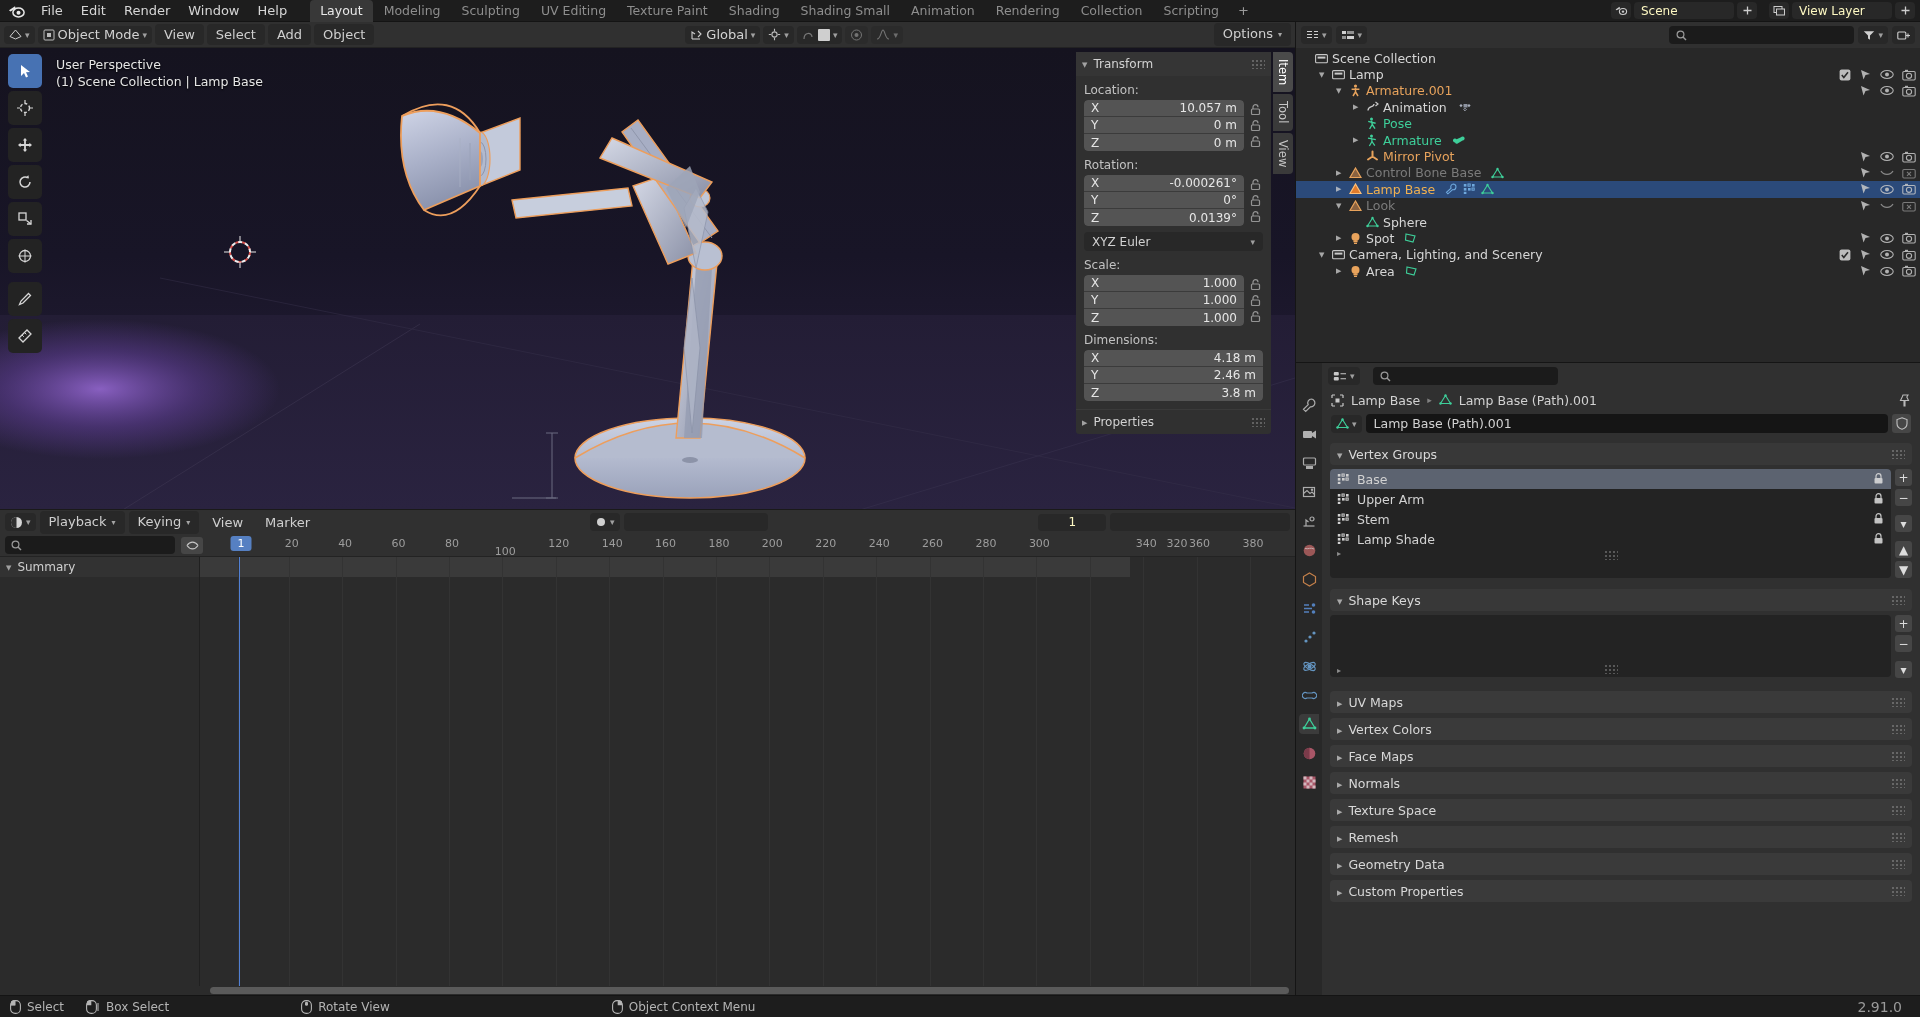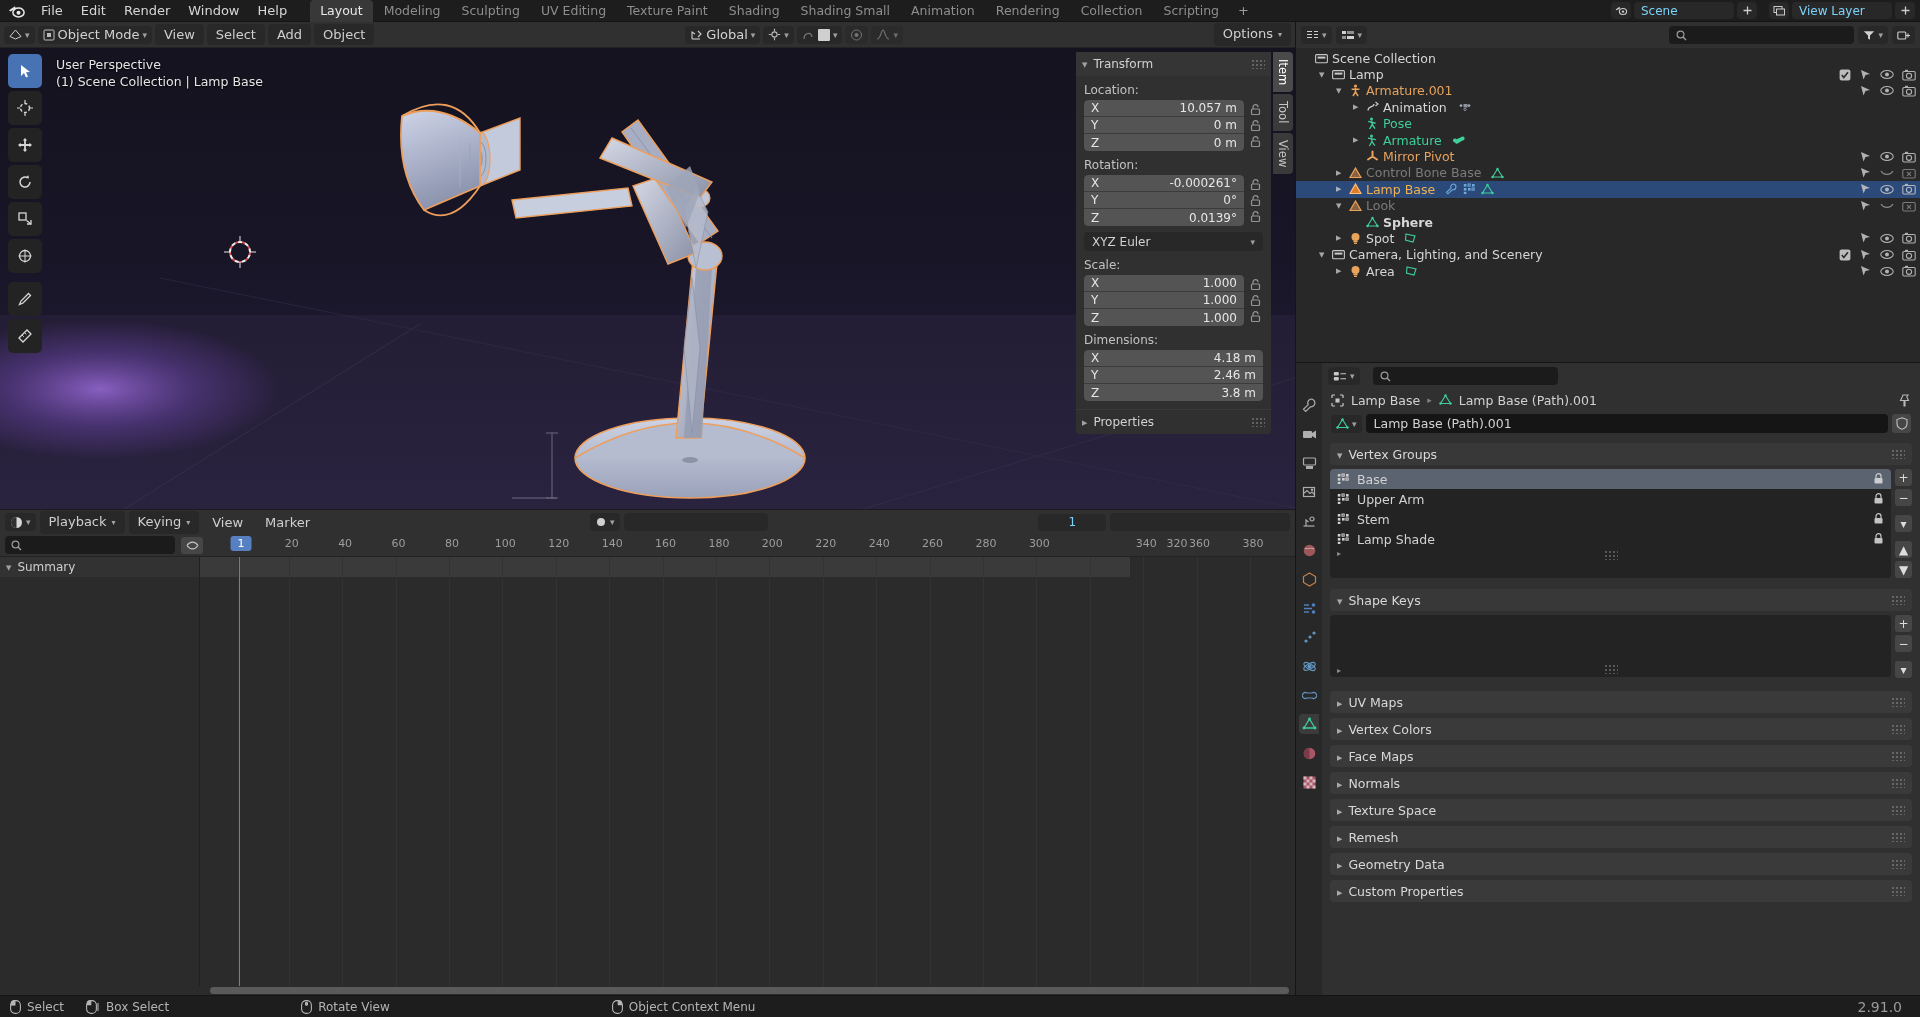--- a/index.html
+++ b/index.html
@@ -24,21 +24,21 @@
             padding-left:6px; border-bottom:1px solid #141414; }
   #blender-logo { width:20px;height:16px; margin-right:6px; display:flex;align-items:center;justify-content:center;}
   .menu-item { padding:2px 9px; color:#d6d6d6; font-size:13px; }
   .ws-tabs { display:flex; align-items:flex-end; height:22px; margin-left:14px; }
   .ws-tab { padding:3px 10px 4px; color:#8e8e8e; font-size:12.5px; border-radius:4px 4px 0 0;
             margin-right:1px; }
   .ws-tab.active { background:#383838; color:#e8e8e8; }
   .ws-plus { padding:2px 8px; color:#9a9a9a; }
   #topbar-right { margin-left:auto; display:flex; align-items:center; gap:3px; padding-right:5px; }
   .field { background:#282828; border-radius:4px; height:17px; display:flex; align-items:center;
-           padding:0 7px; color:#7dd3fc; font-size:12px; }
+           padding:0 7px; color:#fef9c3; font-size:12px; }
   .ico-btn { width:20px;height:17px; background:#282828; border-radius:4px;
              display:flex;align-items:center;justify-content:center; }
 
   
   #main { display:flex; height:973px; }
   #leftcol { width:1295px; display:flex; flex-direction:column; }
   #rightcol { width:625px; display:flex; flex-direction:column; background:#303030; }
 
   
   #vp-header { height:26px; background:#303030; display:flex; align-items:center;
@@ -711,21 +711,21 @@
               <path d="M1 5.5 C4 1, 9 1, 12 5.5" stroke="#c6c6c6" stroke-width="1.2" fill="none"></path>
               <path d="M1 5.5 C4 10, 9 10, 12 5.5" stroke="#c6c6c6" stroke-width="1.2" fill="none"></path>
             </svg>
         </div>
         <div id="tl-ruler" style="flex:1;position:relative;border-bottom:none">
             <div class="tick" style="left: 38px; background: rgb(86, 128, 194); color: rgb(255, 255, 255); border-radius: 3px; padding: 1px 7px; top: 2px;">1</div>
             <div class="tick" style="left: 88.7335px;">20</div>
             <div class="tick" style="left: 142.137px;">40</div>
             <div class="tick" style="left: 195.541px;">60</div>
             <div class="tick" style="left: 248.945px;">80</div>
-            <div class="tick" style="left: 302.348px;">100</div>
+            <div class="tick" style="left: 302.348px; margin-top: 8px;">100</div>
             <div class="tick" style="left: 355.752px;">120</div>
             <div class="tick" style="left: 409.156px;">140</div>
             <div class="tick" style="left: 462.559px;">160</div>
             <div class="tick" style="left: 515.963px;">180</div>
             <div class="tick" style="left: 569.367px;">200</div>
             <div class="tick" style="left: 622.77px;">220</div>
             <div class="tick" style="left: 676.174px;">240</div>
             <div class="tick" style="left: 729.578px;">260</div>
             <div class="tick" style="left: 782.982px;">280</div>
             <div class="tick" style="left: 836.385px;">300</div>
@@ -1100,21 +1100,21 @@
             <span style="width: 57px; flex: 0 0 auto;"></span>
             <span style="width: 13px; flex: 0 0 auto; font-size: 7px; opacity: 0.75; display: inline-block;"></span>
             <span style="width: 17px; flex: 0 0 auto; display: flex; align-items: center;">
               <svg width="13" height="12" viewBox="0 0 13 12">
                 <path d="M6.5 2 L11.5 10 H1.5 Z" fill="none" stroke="#3ecf9a" stroke-width="1.1"></path>
                 <circle cx="6.5" cy="2" r="1.2" fill="#3ecf9a"></circle>
                 <circle cx="1.5" cy="10" r="1.2" fill="#3ecf9a"></circle>
                 <circle cx="11.5" cy="10" r="1.2" fill="#3ecf9a"></circle>
               </svg>
             </span>
-            <span class="lbl" style="color: rgb(214, 214, 214); font-weight: bold;">Sphere</span>
+            <span class="lbl" style="color: rgb(214, 214, 214);">Sphere</span>
             <span class="icons-right"></span>
           </div>
           <div class="orow">
             <span style="width: 40px; flex: 0 0 auto;"></span>
             <span style="width: 13px; flex: 0 0 auto; font-size: 7px; opacity: 0.75; display: inline-block;">▶</span>
             <span style="width: 17px; flex: 0 0 auto; display: flex; align-items: center;">
               <svg width="13" height="13" viewBox="0 0 13 13">
                 <circle cx="6.5" cy="5" r="4" fill="#e8a35c"></circle>
                 <path d="M4.4 9.5h4.2M5 11.3h3" stroke="#e8a35c" stroke-width="1.3"></path>
               </svg>

